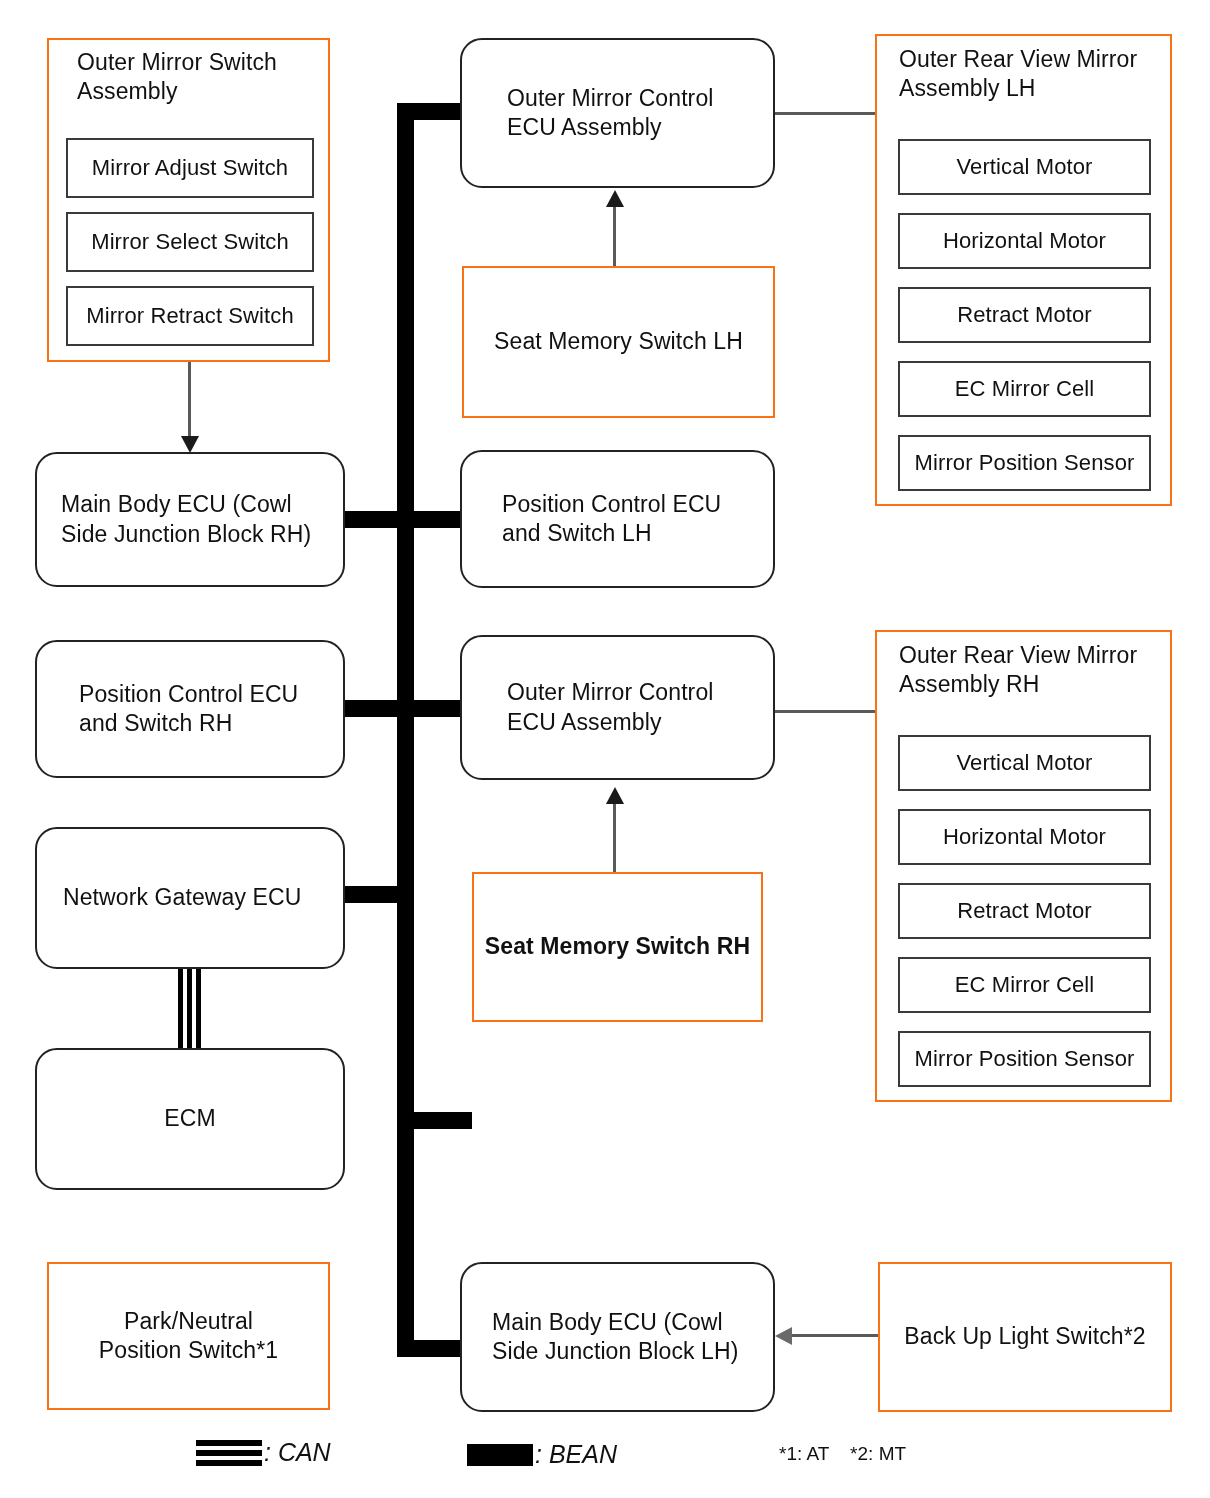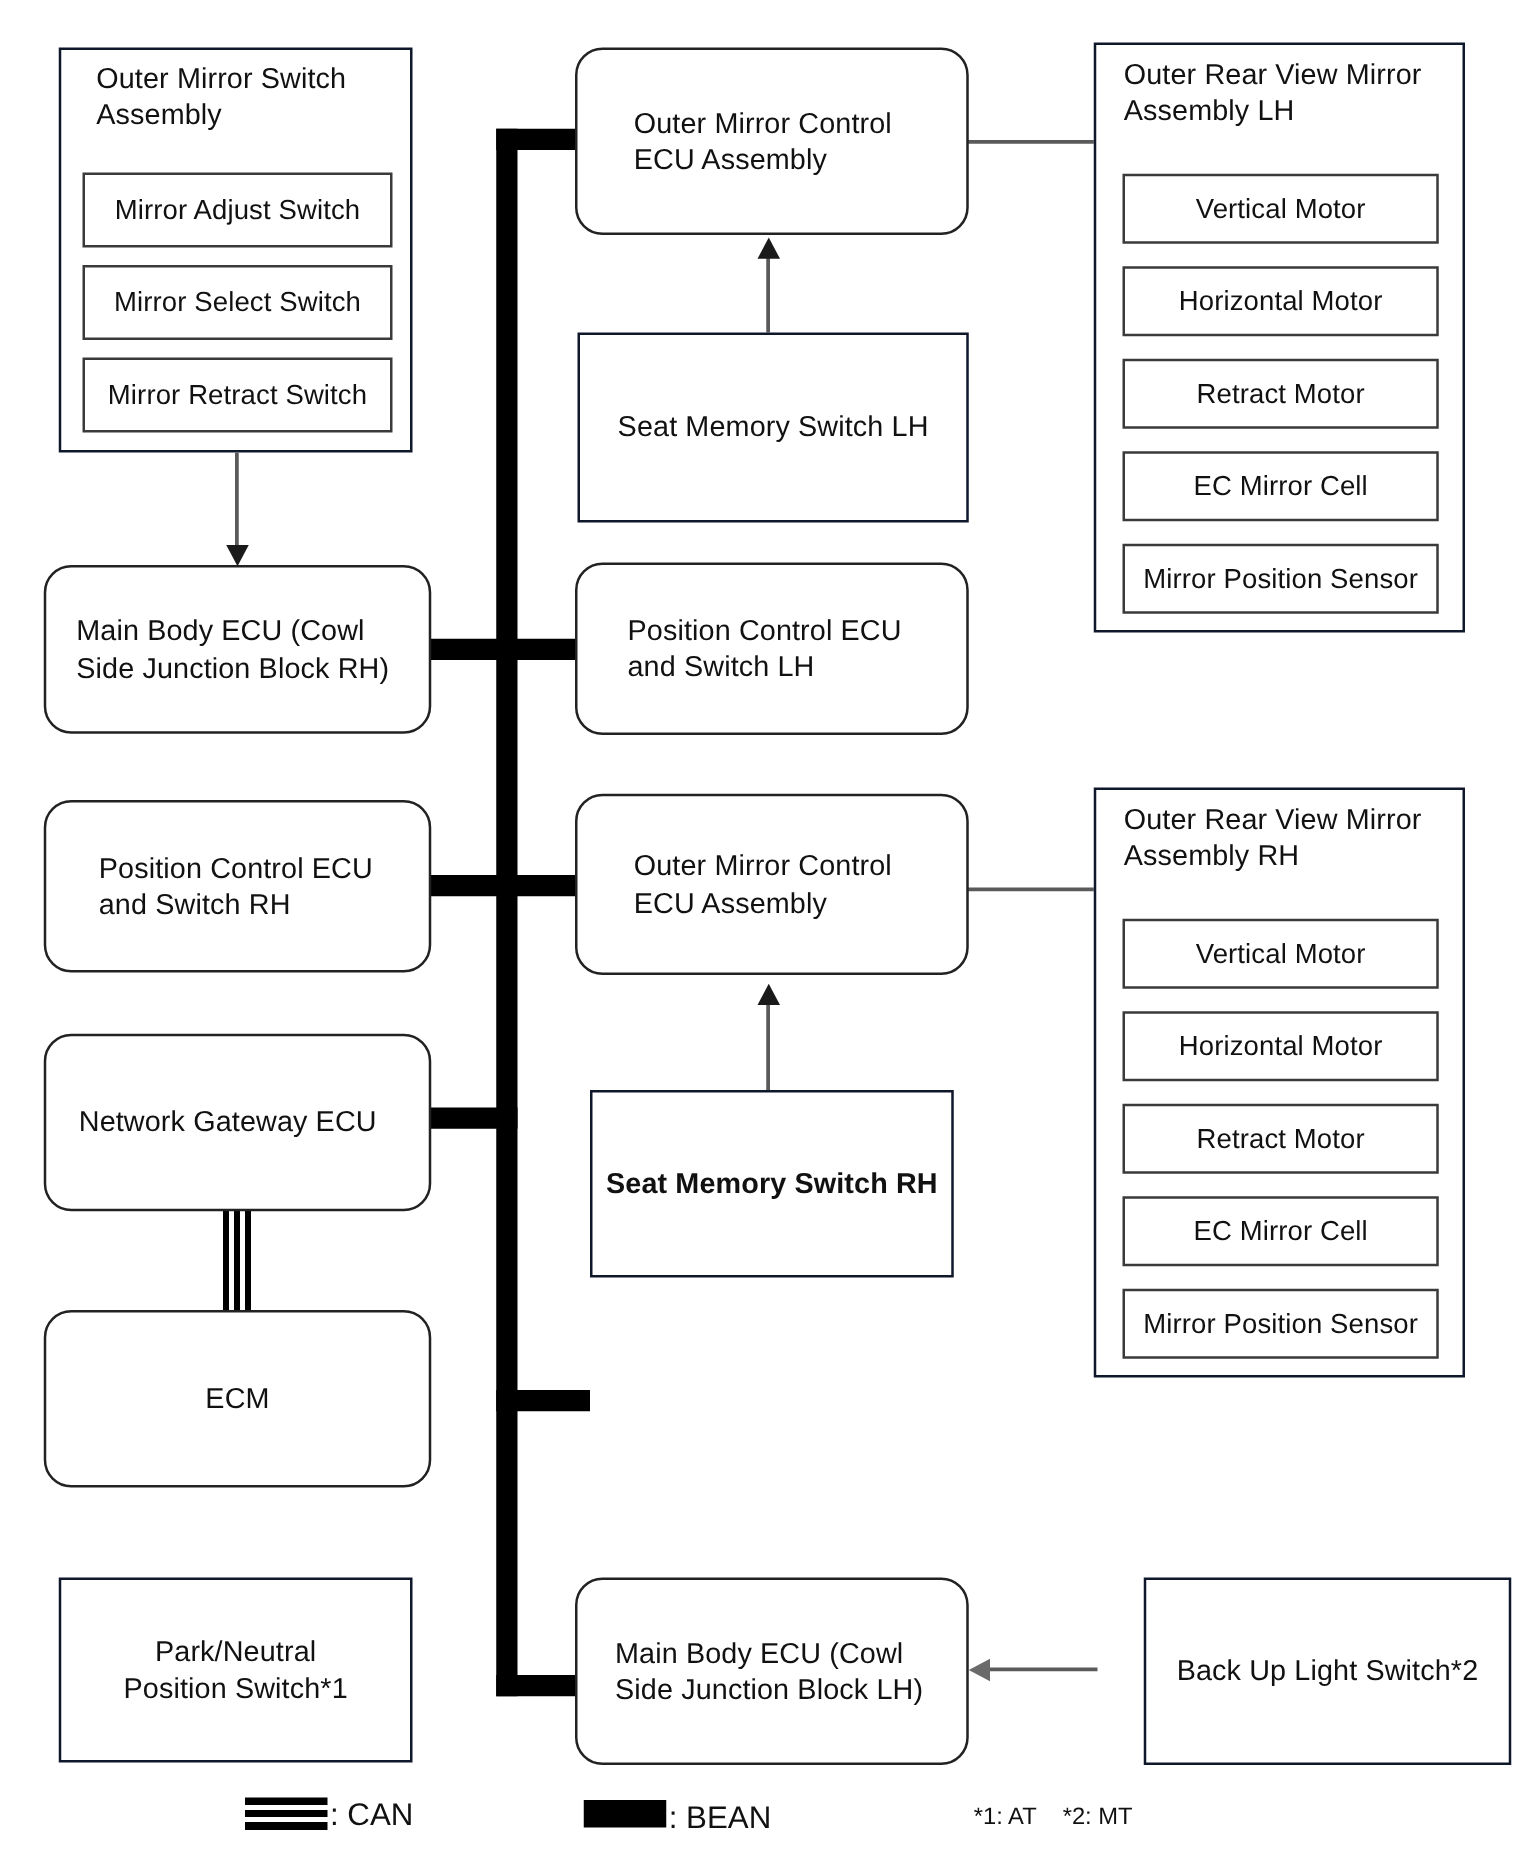--- a/index.html
+++ b/index.html
@@ -17,21 +17,21 @@
     height: 1498px;
     background: #ffffff;
     overflow: hidden;
   }
 
   
   .box {
     position: absolute;
     box-sizing: border-box;
     background: #ffffff;
-    border: 2px solid #0f172a;
+    border: 2px solid #f97316;
     display: flex;
     align-items: center;
     justify-content: center;
     text-align: center;
     font-size: 23px;
     line-height: 1.28;
     letter-spacing: .1px;
     color: #111;
   }
   .box.rounded {
@@ -101,23 +101,24 @@
   .arrow-left {
     border-top: 9px solid transparent;
     border-bottom: 9px solid transparent;
     border-right: 17px solid #6a6a6a;
   }
 
   
   .legend-item {
     position: absolute;
     display: flex;
-    align-items: flex-start;
+    align-items: center;
     font-size: 25px;
     color: #111;
+    font-style: italic;
   }
   .swatch-can {
     width: 66px; height: 26px;
     background:
       repeating-linear-gradient(
         to bottom,
         #000 0px, #000 6px,
         #ffffff 6px, #ffffff 10px
       );
     margin-right: 2px;
@@ -232,21 +233,21 @@
     <div class="cap" style="left:22px; top:9px; width:265px; white-space:pre-line;">Outer Rear View Mirror
 Assembly RH</div>
 
     <div class="inner" style="left:21px; top:103px; width:253px; height:56px;">Vertical Motor</div>
     <div class="inner" style="left:21px; top:177px; width:253px; height:56px;">Horizontal Motor</div>
     <div class="inner" style="left:21px; top:251px; width:253px; height:56px;">Retract Motor</div>
     <div class="inner" style="left:21px; top:325px; width:253px; height:56px;">EC Mirror Cell</div>
     <div class="inner" style="left:21px; top:399px; width:253px; height:56px;">Mirror Position Sensor</div>
   </div>
 
-  <div class="box" style="left:878px; top:1262px; width:294px; height:150px;margin-left:37px;">Back Up Light Switch*2</div>
+  <div class="box" style="left:878px; top:1262px; width:294px; height:150px;">Back Up Light Switch*2</div>
 
   <div class="legend-item" style="left:196px; top:1438px;">
     <span class="swatch-can"></span>
     <span>: CAN</span>
   </div>
 
   <div class="legend-item" style="left:467px; top:1440px;">
     <span class="swatch-bean"></span>
     <span>: BEAN</span>
   </div>

